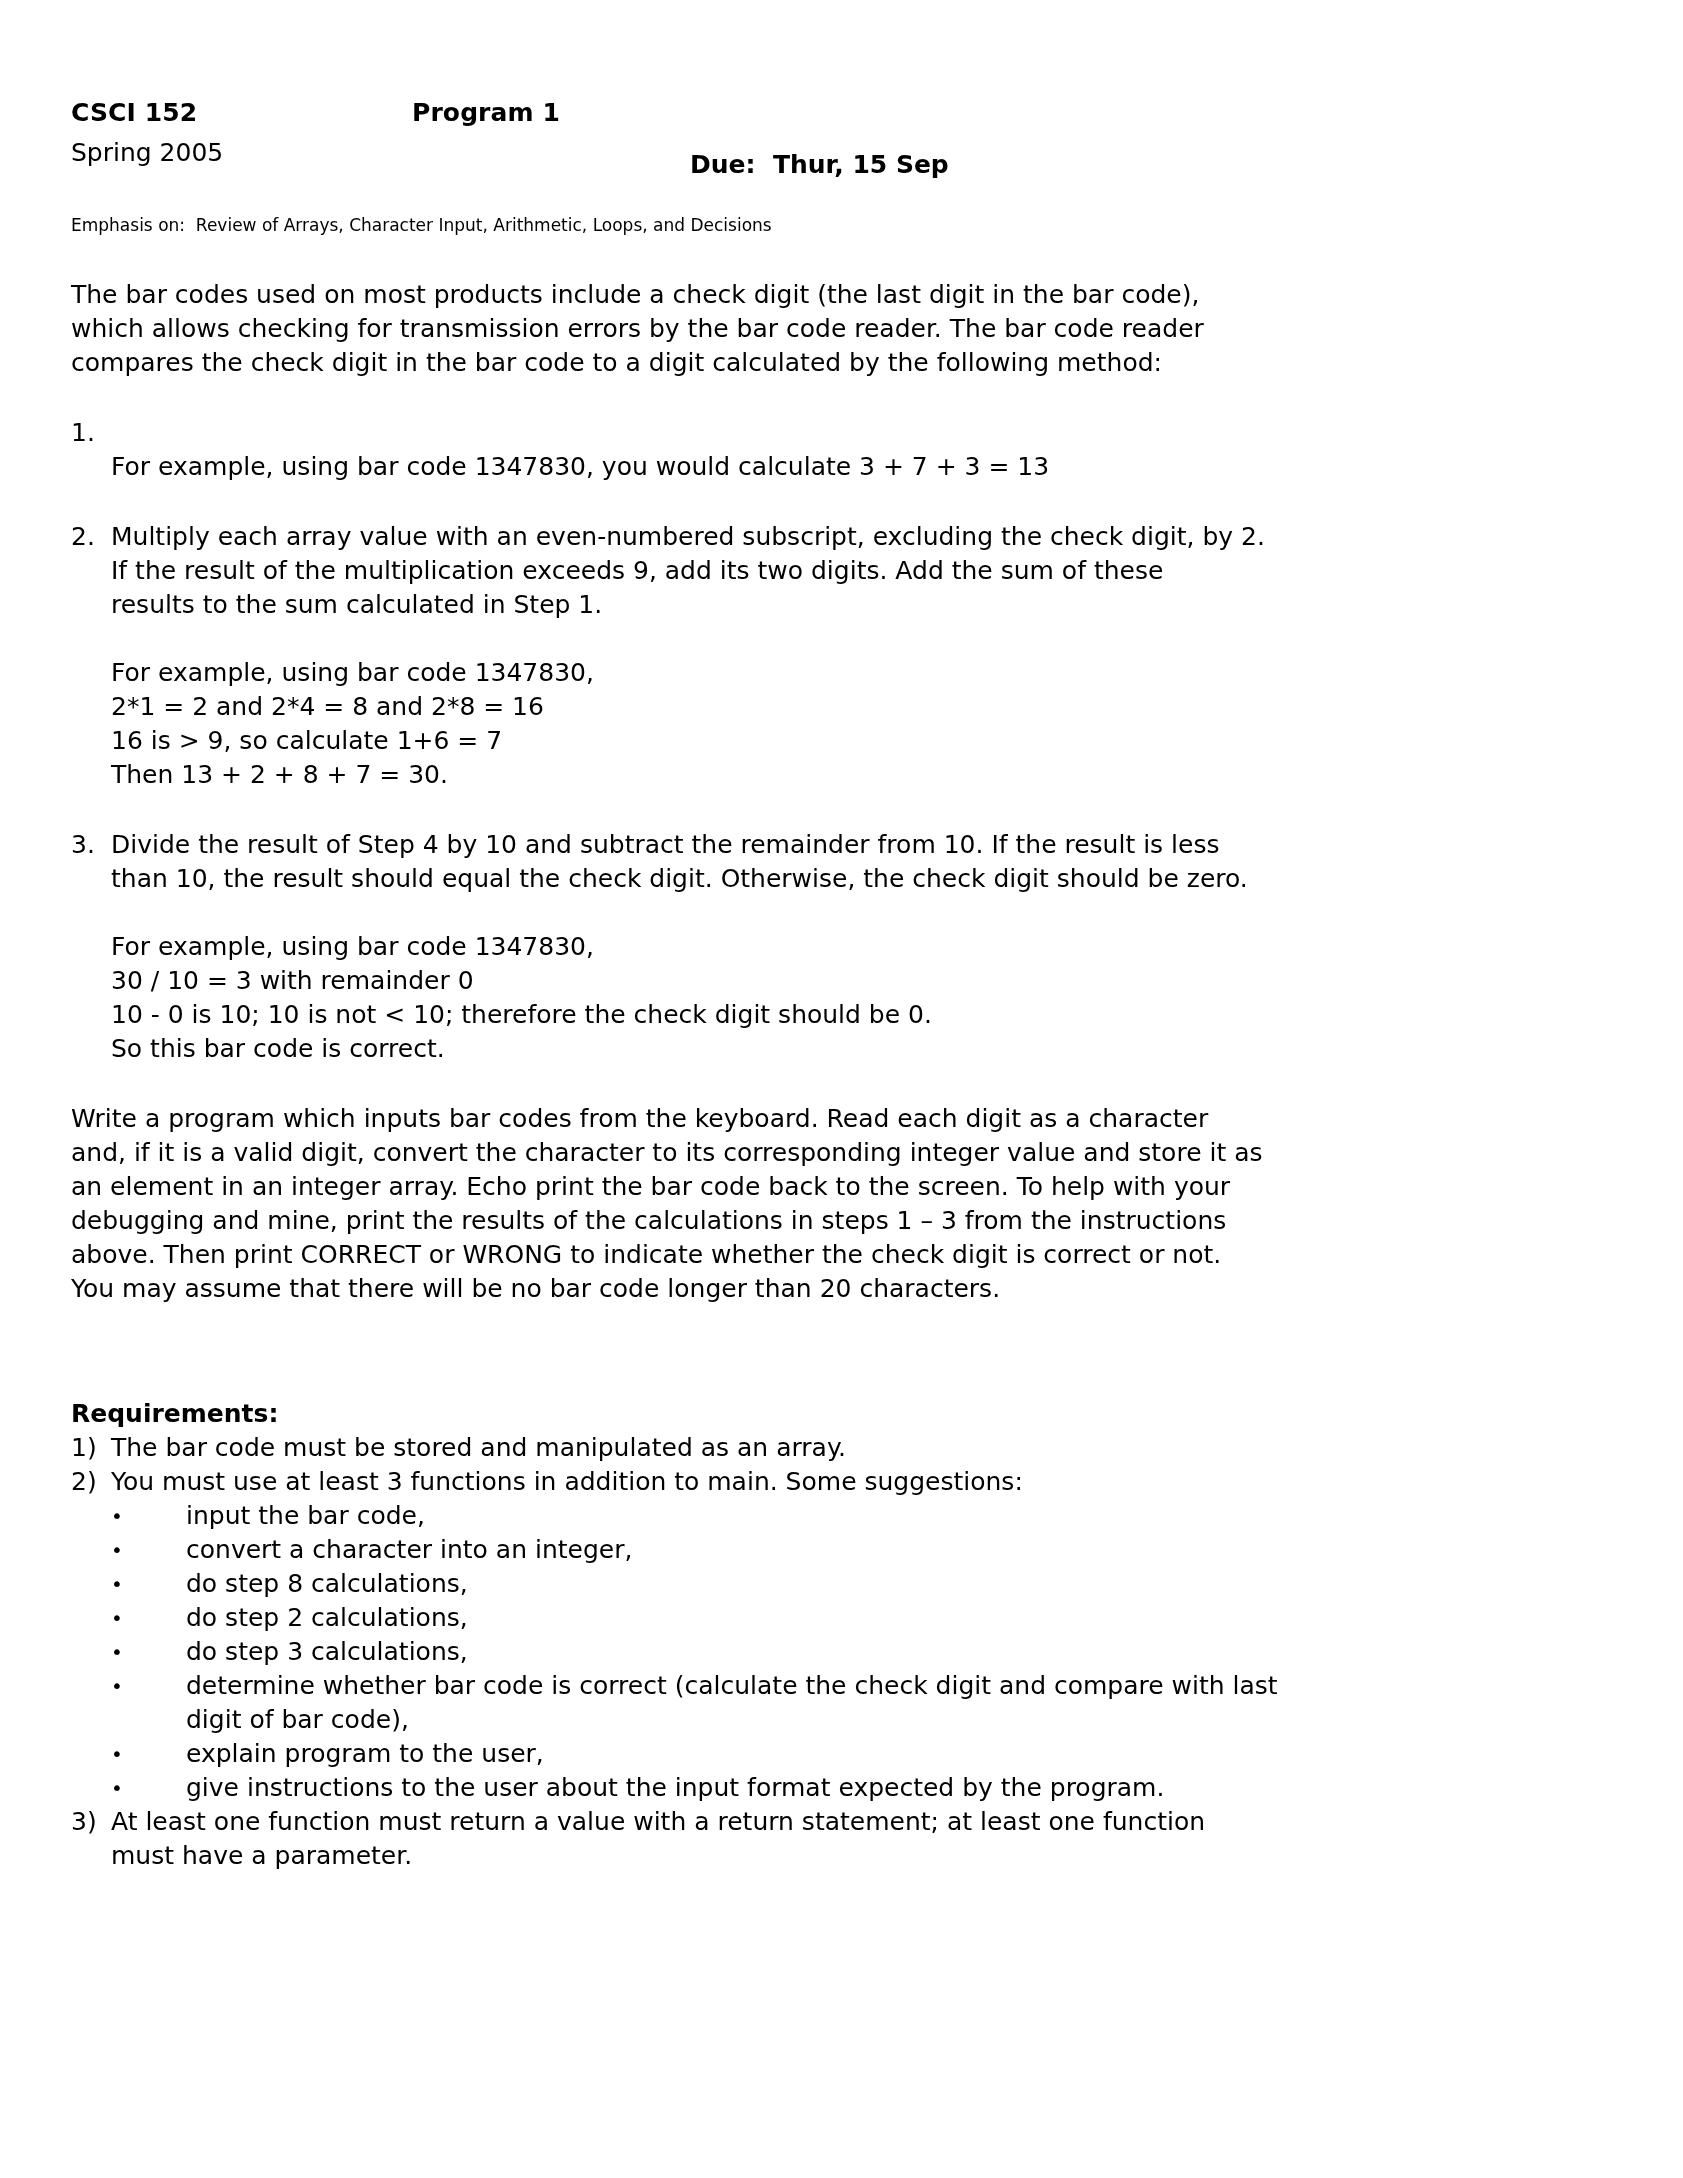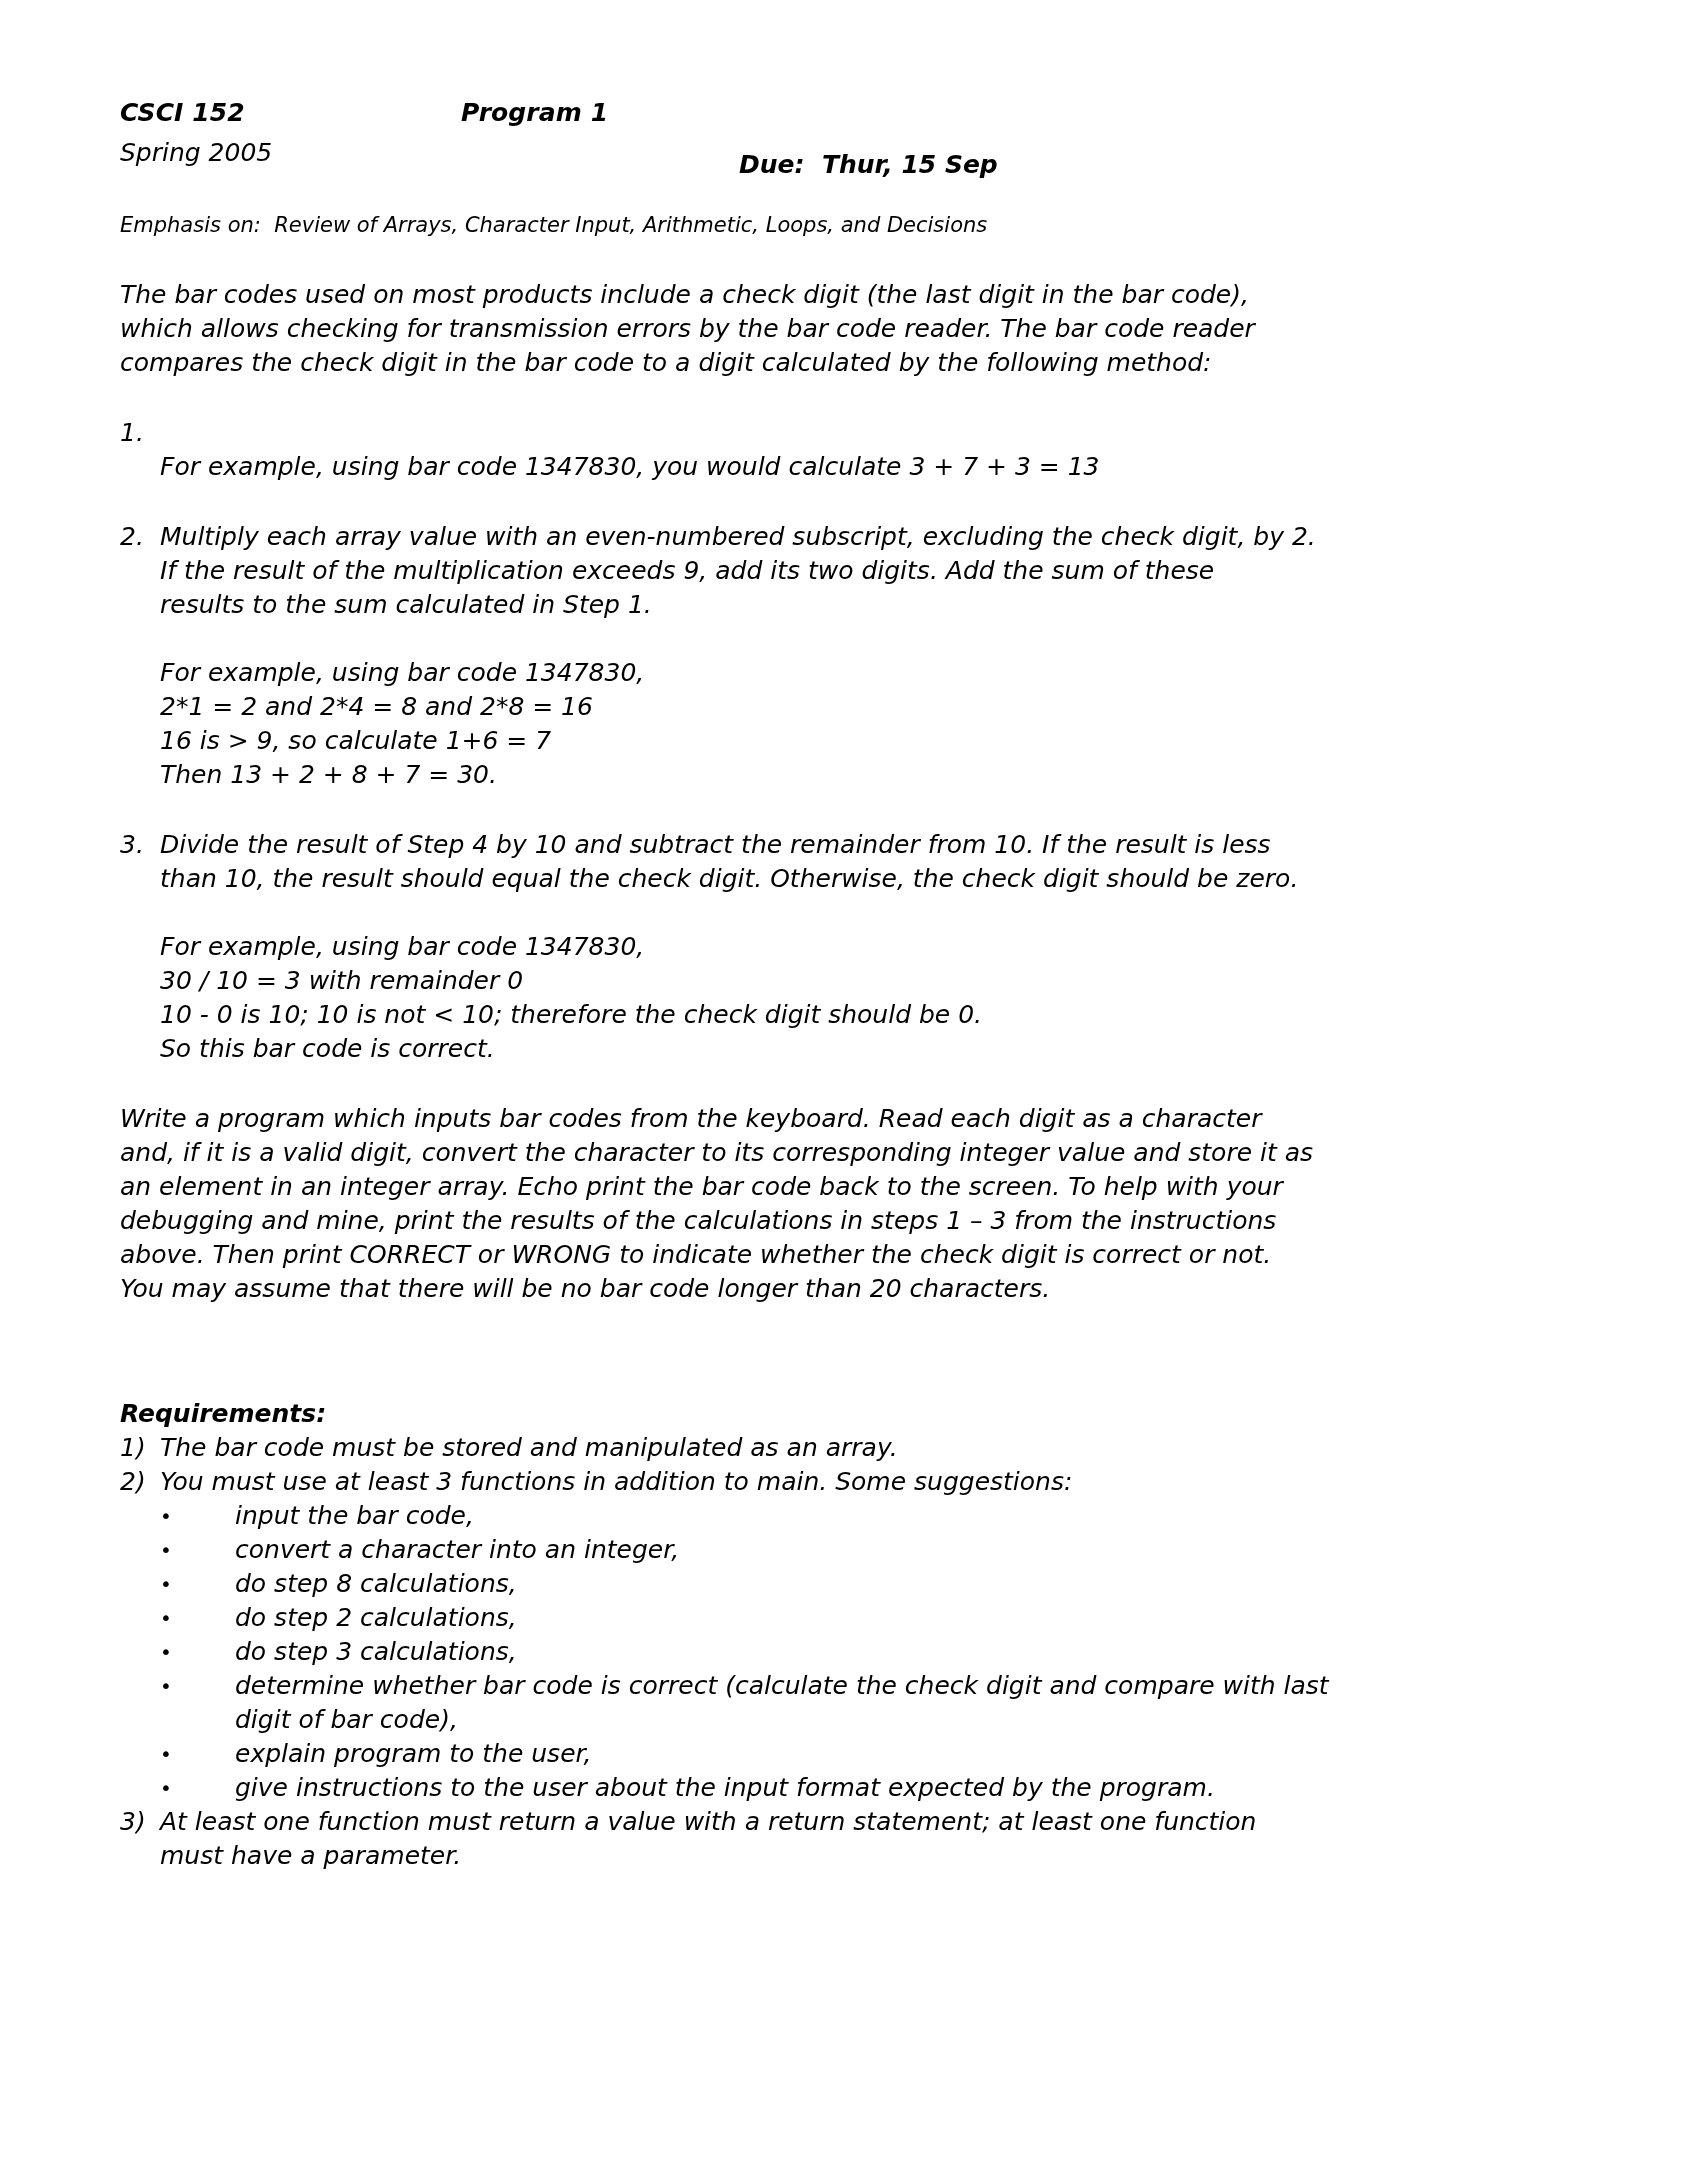--- a/index.html
+++ b/index.html
@@ -16,23 +16,22 @@
   }
   .page {
     position: relative;
     width: 1683px;
     height: 2178px;
     background: #ffffff;
     box-sizing: border-box;
     padding: 94px 0 0 0;
   }
   .content {
-    margin-left: 120px;
+    margin-left: 71px;
     width: 1317px;
-    font-style: italic;
   }
 
   
   .hdr-row1 {
     position: relative;
     height: 38px;
     font-size: 25px;
     font-weight: bold;
     line-height: 38px;
     letter-spacing: 0.1px;
@@ -72,21 +71,21 @@
     font-size: 25px;
     line-height: 34px;
     margin: 0;
     white-space: pre-line;
   }
   .gap-sm { height: 34px; }
   .gap-md { height: 36px; }
   .gap-xl { height: 91px; }
 
   .emphasis {
-    font-size: 21px;
+    font-size: 17px;
     line-height: 34px;
     white-space: pre;
   }
 
   
   .step {
     position: relative;
     padding-left: 40px;
     font-size: 25px;
     line-height: 34px;

